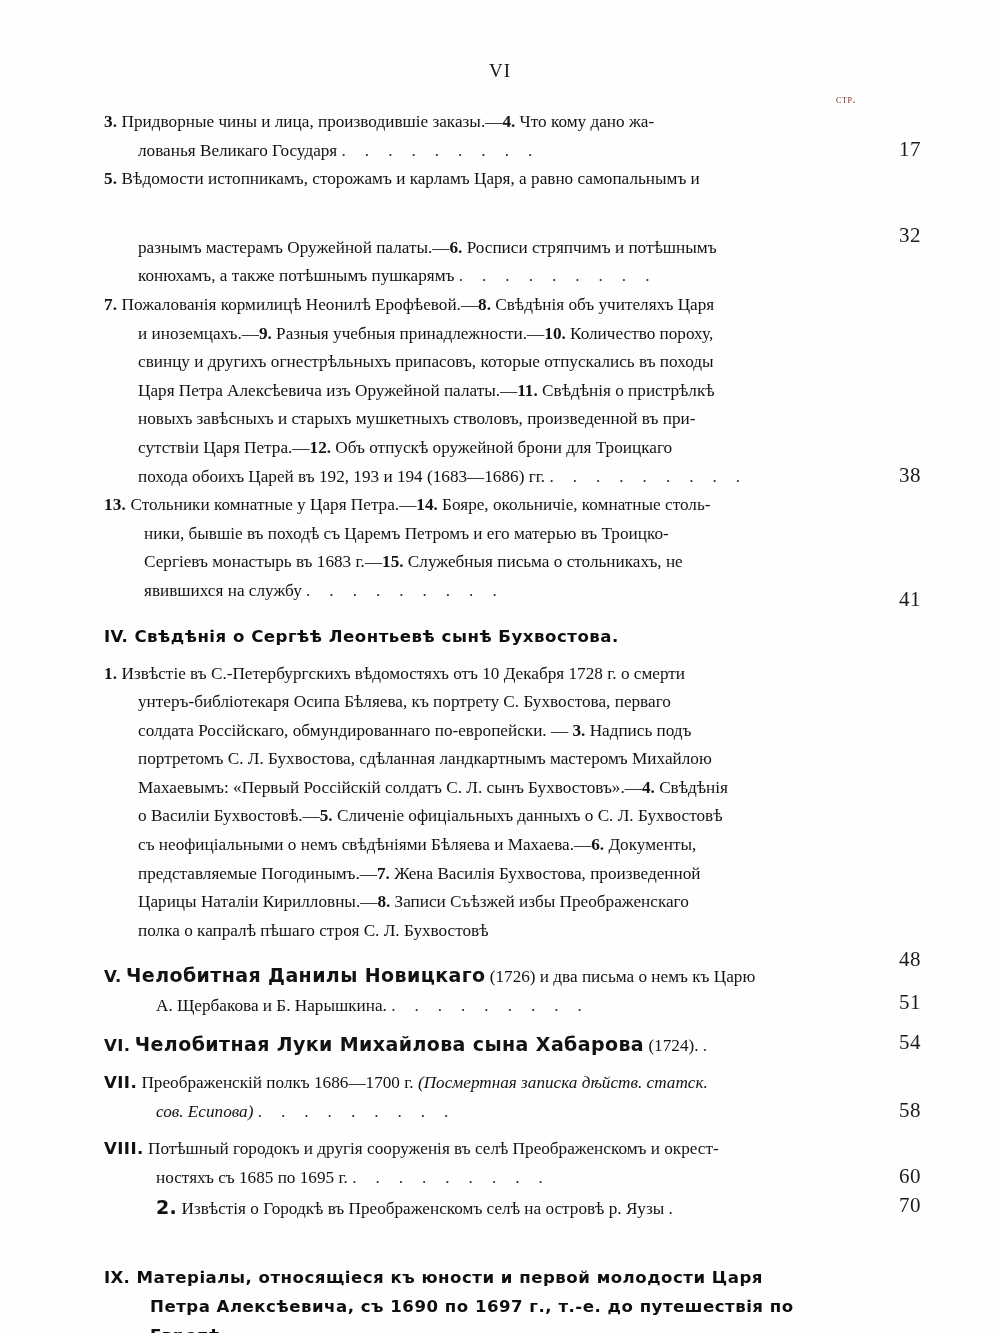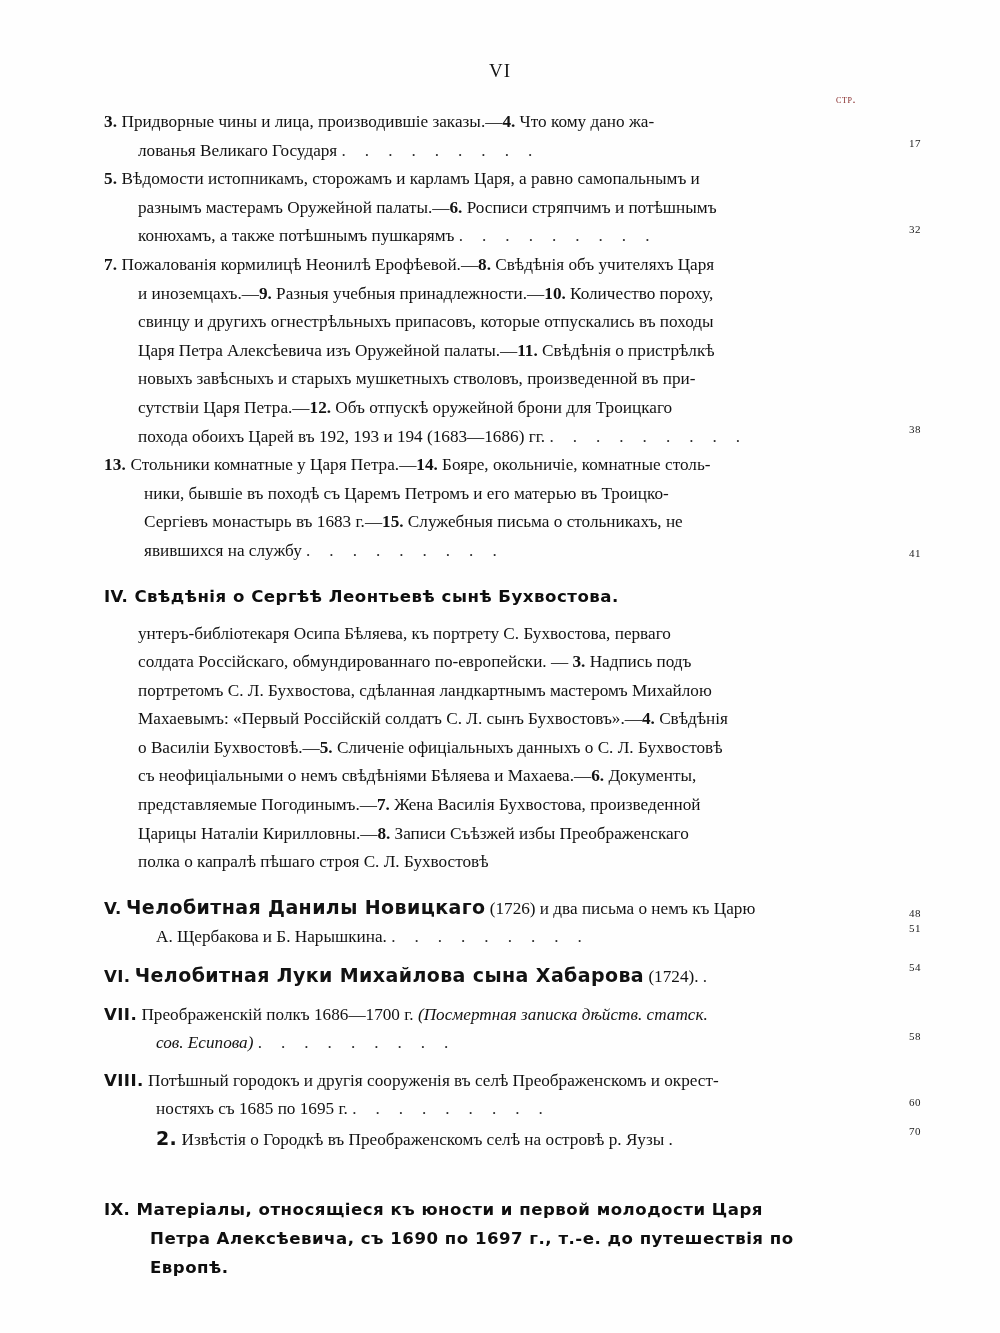--- a/index.html
+++ b/index.html
@@ -58,21 +58,21 @@
     margin: 0;
     padding: 0;
   }
 
   
   .pageno {
     position: absolute;
     left: 757px;
     width: 60px;
     text-align: right;
-    font-size: 11px;
+    font-size: 21px;
     letter-spacing: 0.5px;
     color: #1a1a1a;
     font-family: "Liberation Serif", "DejaVu Serif", serif;
   }
 
   
   .item {
     font-size: 17.2px;
     line-height: 28.6px;
     text-align: justify;
@@ -171,21 +171,21 @@
         <span class="dots wide">.........</span>
       </p>
       <div class="pageno" style="top:29px;">17</div>
     </div>
 
     <div class="entry">
       <p class="item">
         <span class="num">5.</span>
         <span>Вѣдомости истопникамъ, сторожамъ и карламъ Царя, а равно самопальнымъ и</span>
       </p>
-      <p class="item" style="text-indent:0; padding-left:34px;">
+      <p class="item" style="text-indent:0; padding-left:34px;margin-top:40px;">
         <span>разнымъ мастерамъ Оружейной палаты.—</span><span class="inl">6.</span><span> Росписи стряпчимъ и потѣшнымъ</span>
       </p>
       <p class="item" style="text-indent:0; padding-left:34px;">
         <span>конюхамъ, а также потѣшнымъ пушкарямъ</span>
         <span class="dots wide">.........</span>
       </p>
       <div class="pageno" style="top:58px;">32</div>
     </div>
 
     <div class="entry">
@@ -238,20 +238,24 @@
     <div class="entry">
       <p class="sect">
         <span class="rn">IV.</span>
         <span>Свѣдѣнія о Сергѣѣ Леонтьевѣ сынѣ Бухвостова.</span>
       </p>
     </div>
 
     <div class="gap-sm"></div>
 
     <div class="entry">
+      <p class="item">
+        <span class="num">1.</span>
+        <span>Извѣстіе въ С.-Петербургскихъ вѣдомостяхъ отъ 10 Декабря 1728 г. о смерти</span>
+      </p>
       <p class="item" style="text-indent:0; padding-left:34px;">
         <span>унтеръ-библіотекаря Осипа Бѣляева, къ портрету С. Бухвостова, перваго</span>
       </p>
       <p class="item" style="text-indent:0; padding-left:34px;">
         <span>солдата Россійскаго, обмундированнаго по-европейски. — </span><span class="inl">3.</span><span> Надпись подъ</span>
       </p>
       <p class="item" style="text-indent:0; padding-left:34px;">
         <span>портретомъ С. Л. Бухвостова, сдѣланная ландкартнымъ мастеромъ Михайлою</span>
       </p>
       <p class="item" style="text-indent:0; padding-left:34px;">

